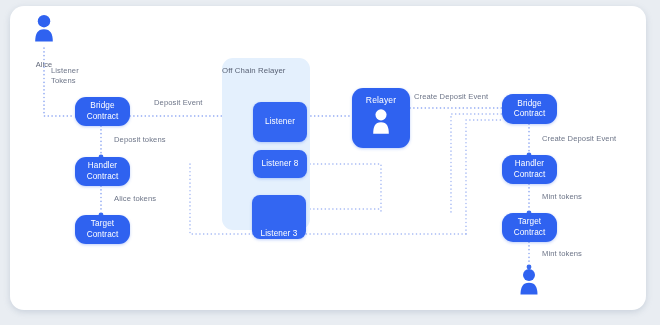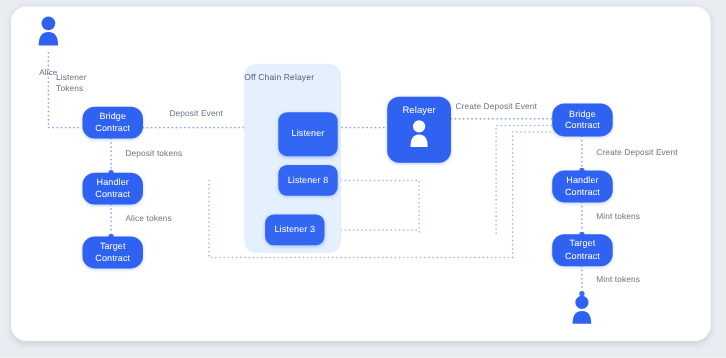--- a/index.html
+++ b/index.html
@@ -210,21 +210,21 @@
     </div>
 
     <div class="node listener" style="left:243px; top:96px; width:54px; height:40px;">
       <span class="ln">Listener</span>
     </div>
 
     <div class="node listener" style="left:243px; top:144px; width:54px; height:28px;">
       <span class="ln">Listener 8</span>
     </div>
 
-    <div class="node listener" style="left:231px; top:189px; width:54px; height:28px;">
+    <div class="node listener" style="left:242px; top:189px; width:54px; height:44px;justify-content:flex-end;">
       <span class="ln">Listener 3</span>
     </div>
 
     <div class="node relayerbox" style="left:342px; top:82px; width:58px; height:60px;">
       <span class="ln">Relayer</span>
       <span class="personwhite">
         <svg width="24" height="26" viewBox="0 0 24 28" xmlns="http://www.w3.org/2000/svg">
           <circle cx="12" cy="7.4" r="6.0" fill="#ffffff"></circle>
           <path d="M12 15.4 C5.6 15.4 3.6 20.2 3.6 27.6 L20.4 27.6 C20.4 20.2 18.4 15.4 12 15.4 Z" fill="#ffffff"></path>
         </svg>

